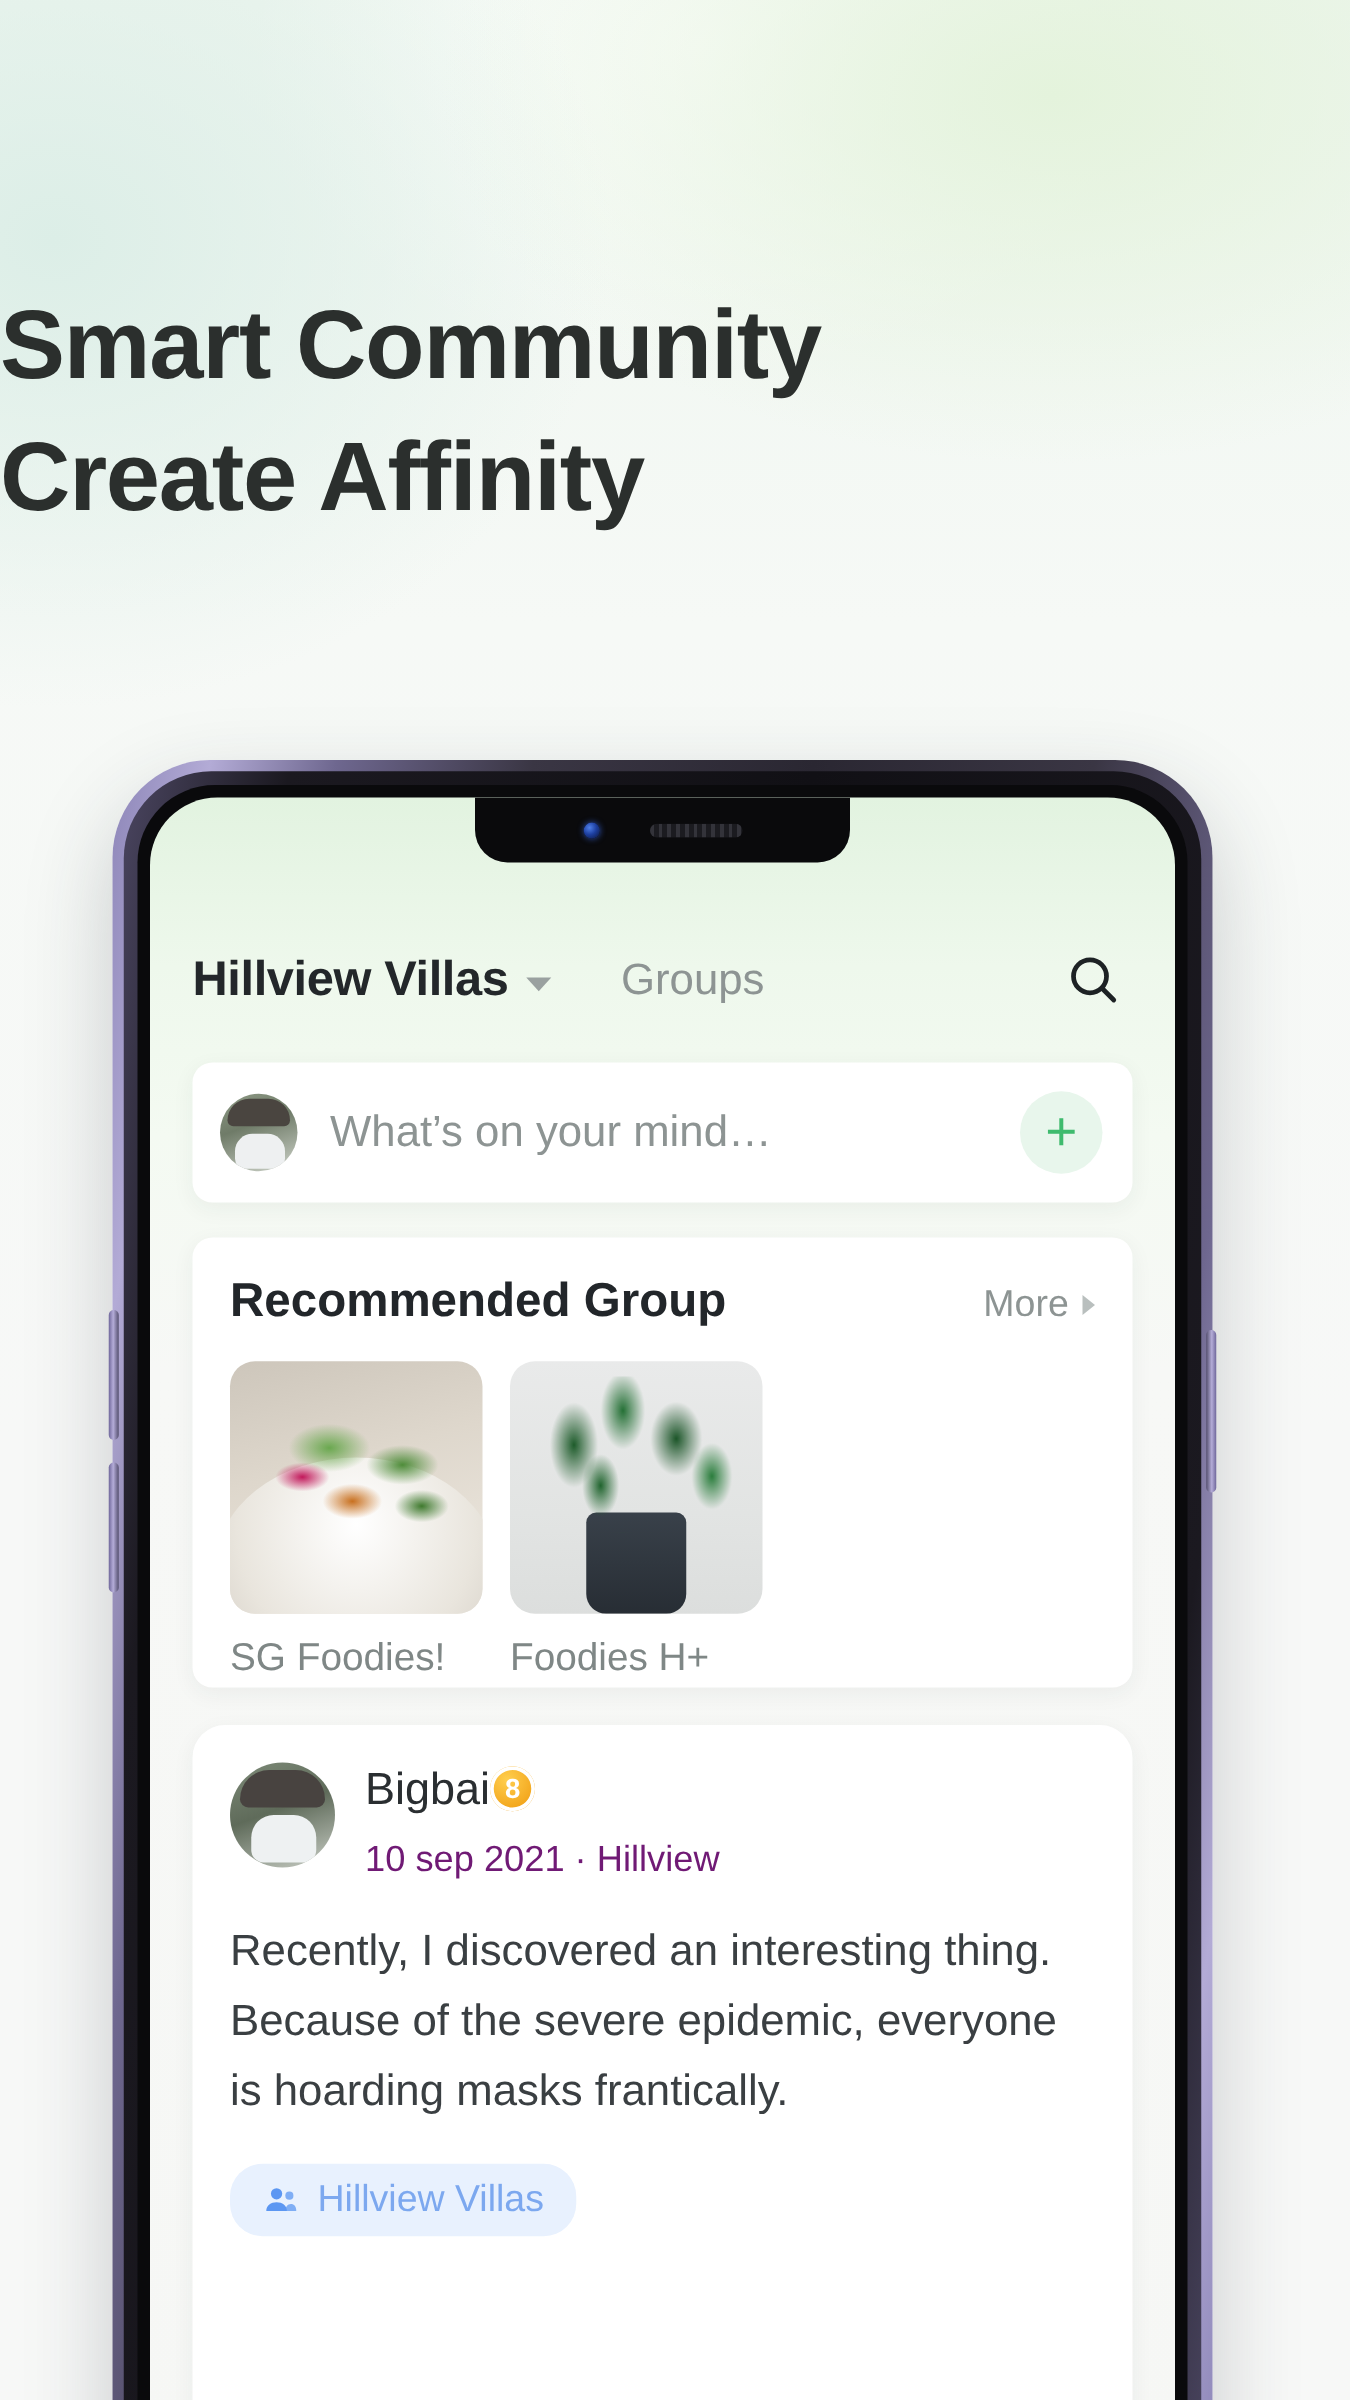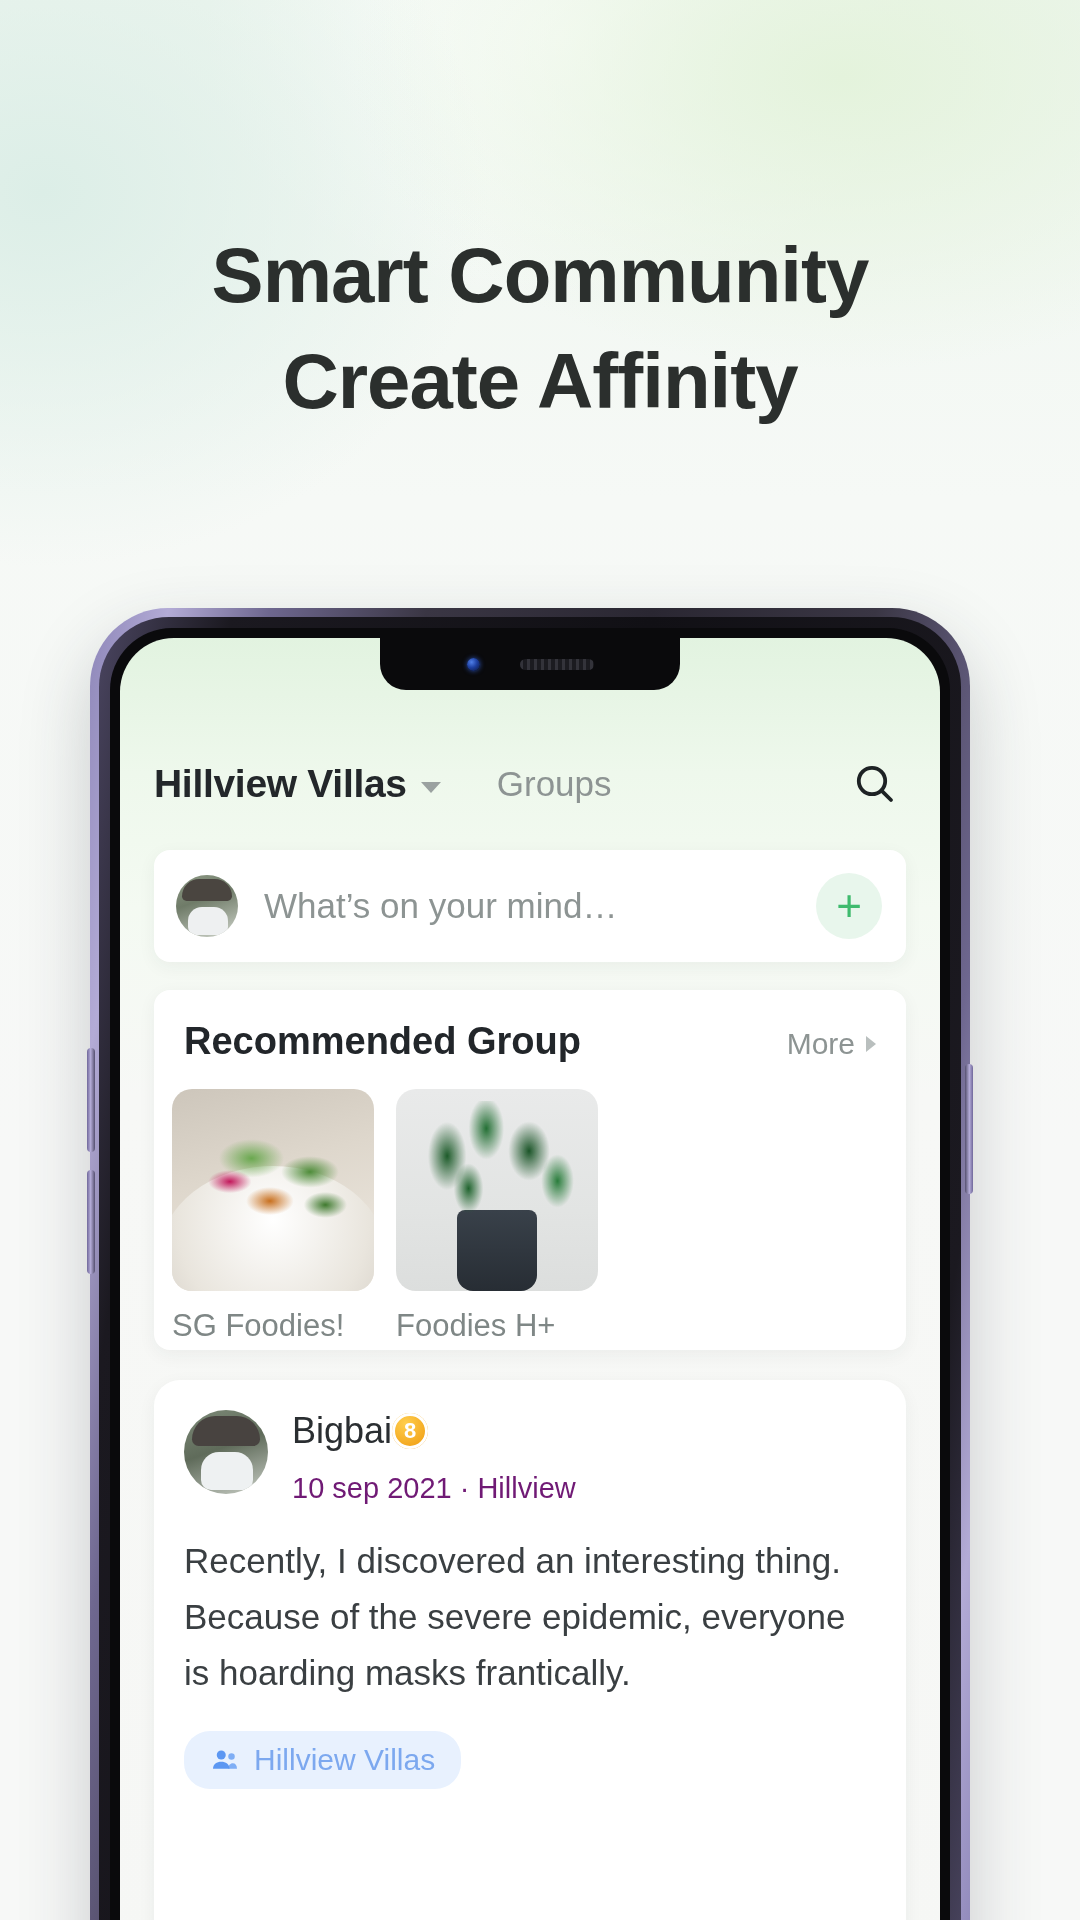--- a/index.html
+++ b/index.html
@@ -10,21 +10,21 @@
       radial-gradient(ellipse 700px 420px at 78% 4%, #e4f3dc 0%, rgba(228,243,220,0) 70%),
       radial-gradient(ellipse 620px 520px at 4% 10%, #dceee7 0%, rgba(220,238,231,0) 72%),
       radial-gradient(ellipse 520px 380px at 52% 2%, #fbfdfb 0%, rgba(251,253,251,0) 70%),
       linear-gradient(180deg, #eef6ef 0%, #f6f9f6 26%, #f7f8f7 60%, #f7f8f7 100%);
     position:relative;
   }
 
   
   .headline{
     position:absolute; left:0; top:222px; width:1080px;
-    text-align:center; color:#2b2f2d;
+    text-align:left; color:#2b2f2d;
     font-size:78px; line-height:106px; font-weight:700;
     letter-spacing:-1px;
   }
   .headline .l2{ display:block; }
 
   
   .phone{
     position:absolute; left:90px; top:608px;
     width:880px; height:1380px;
   }
@@ -117,21 +117,21 @@
 
   .rec{
     position:absolute; left:34px; top:352px; right:34px; height:360px;
     padding:30px 0 0 0; overflow:hidden;
   }
   .rec-head{ display:flex; align-items:baseline; padding:0 30px; }
   .rec-title{ font-size:38px; font-weight:600; color:#22262a; }
   .rec-more{ margin-left:auto; font-size:30px; color:#8d9493; display:flex; align-items:center; gap:11px;}
   .rec-more .arr{ width:0;height:0;border-top:8px solid transparent;border-bottom:8px solid transparent;
                   border-left:10px solid #b9bfbe;}
-  .rec-list{ display:flex; gap:22px; padding:26px 0 0 18px; }
+  .rec-list{ display:flex; gap:22px; padding:26px 0 0 30px; }
   .g-item{ width:202px; flex:none; }
   .g-thumb{ width:202px; height:202px; border-radius:20px; overflow:hidden; position:relative; }
   .g-name{ margin-top:17px; font-size:31px; color:#7f8786; white-space:nowrap; }
 
   
   .th-salad{ background:linear-gradient(165deg,#cdc6bb 0%,#ded7cc 40%,#efeae2 100%); }
   .th-salad::before{ content:""; position:absolute; left:-6%; bottom:-26%; width:112%; height:88%;
      border-radius:50%; background:radial-gradient(ellipse at 50% 30%, #ffffff 0%, #e9e5dd 60%, #cfc9c0 100%); }
   .th-salad::after{ content:""; position:absolute; left:12%; top:24%; width:76%; height:48%;
      background:

